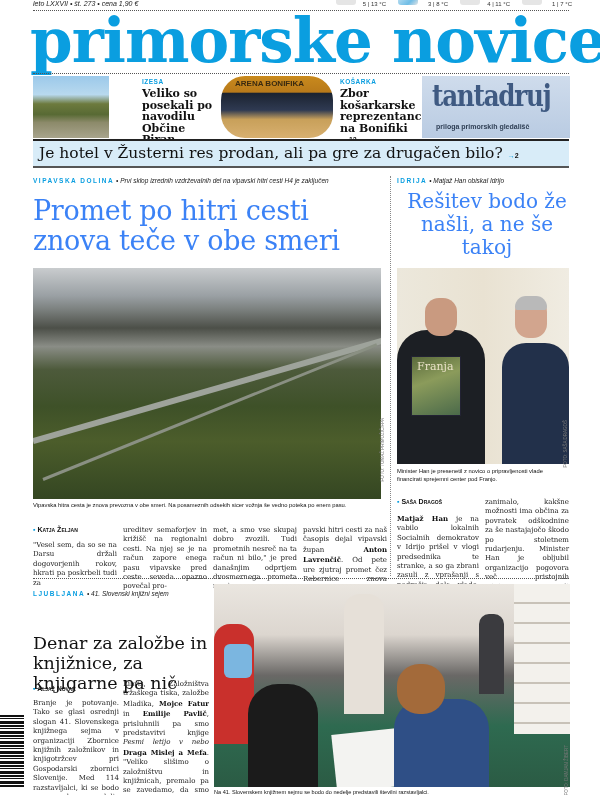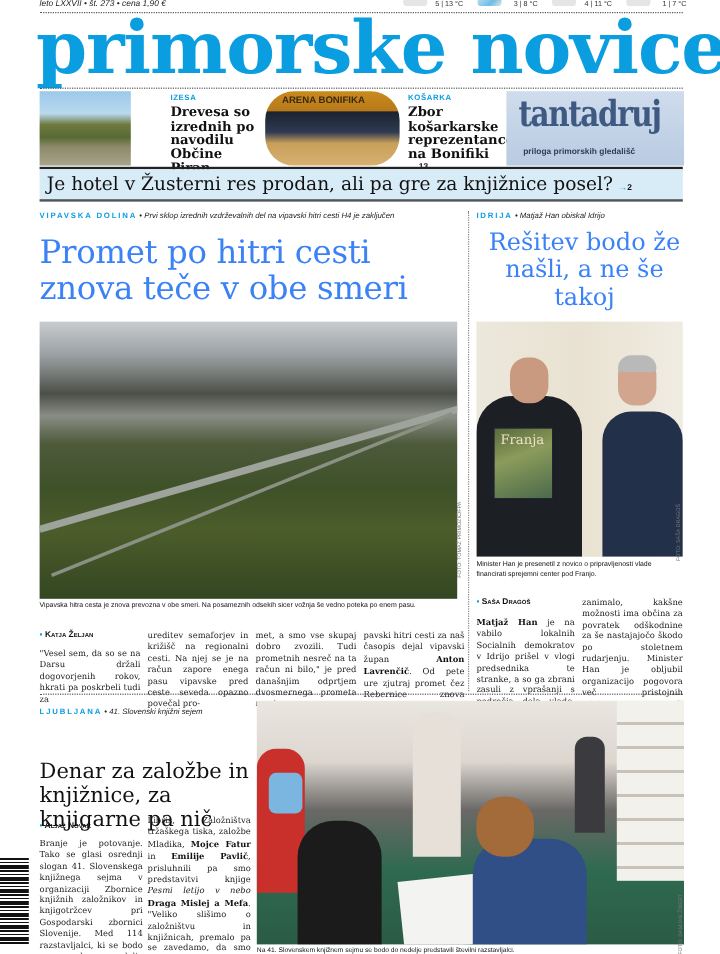--- a/index.html
+++ b/index.html
@@ -131,39 +131,39 @@
       <span>1 | 7 °C</span>
     </div>
 </div>
 <div class="abs dotted-h top-rule"></div>
 <div class="abs masthead">primorske novice</div>
 <div class="abs dotted-h mast-rule"></div>
 
 <div class="abs teaser-img img1"></div>
 <div class="abs t1">
   <div class="teaser-kicker">IZESA</div>
-  <div class="teaser-title">Drevesa so izrednih po navodilu Občine Piran</div>
+  <div class="teaser-title">Veliko so posekali po navodilu Občine Piran</div>
   <div class="teaser-ref"><span class="arr">→</span> <span>6</span></div>
 </div>
 <div class="abs teaser-img img2">
     <span class="arena">ARENA BONIFIKA</span>
   </div>
 <div class="abs t2">
   <div class="teaser-kicker">KOŠARKA</div>
   <div class="teaser-title">Zbor košarkarske reprezentance na Bonifiki</div>
   <div class="teaser-ref"><span class="arr">→</span> <span>13</span></div>
 </div>
 <div class="abs tantadruj">
   <span class="name">tantadruj</span>
   <span class="sub">priloga primorskih gledališč</span>
 </div>
 <div class="abs strip-rule"></div>
 
 <div class="abs banner">
-  <div class="banner-text"><span>Je hotel v Žusterni res prodan, ali pa gre za knjižnice posel?</span> <span class="ref"><span class="arr">→</span><span>2</span></span></div>
+  <div class="banner-text"><span>Je hotel v Žusterni res prodan, ali pa gre za drugačen bilo?</span> <span class="ref"><span class="arr">→</span><span>2</span></span></div>
 </div>
 
 <div class="abs kicker-row k1">
   <span class="loc">VIPAVSKA DOLINA</span>
   <span class="sub"> • </span>
   <span class="sub">Prvi sklop izrednih vzdrževalnih del na vipavski hitri cesti H4 je zaključen</span>
 </div>
 <div class="abs dotted-v vsep1"></div>
 <div class="abs main-head">Promet po hitri cesti znova teče v obe smeri</div>
 

